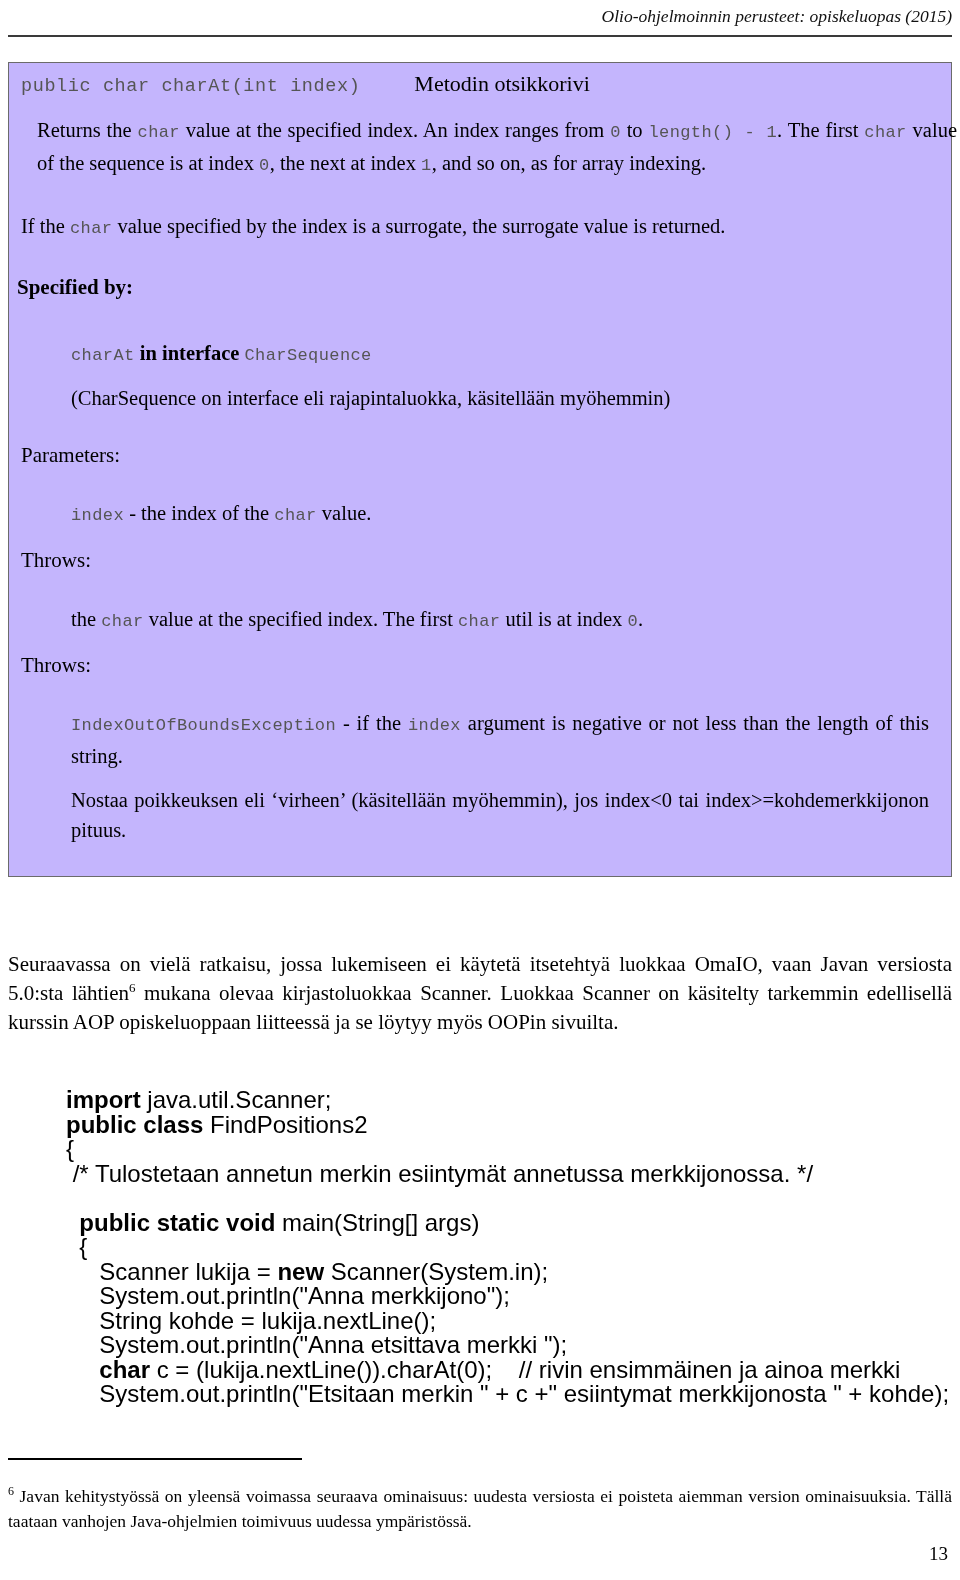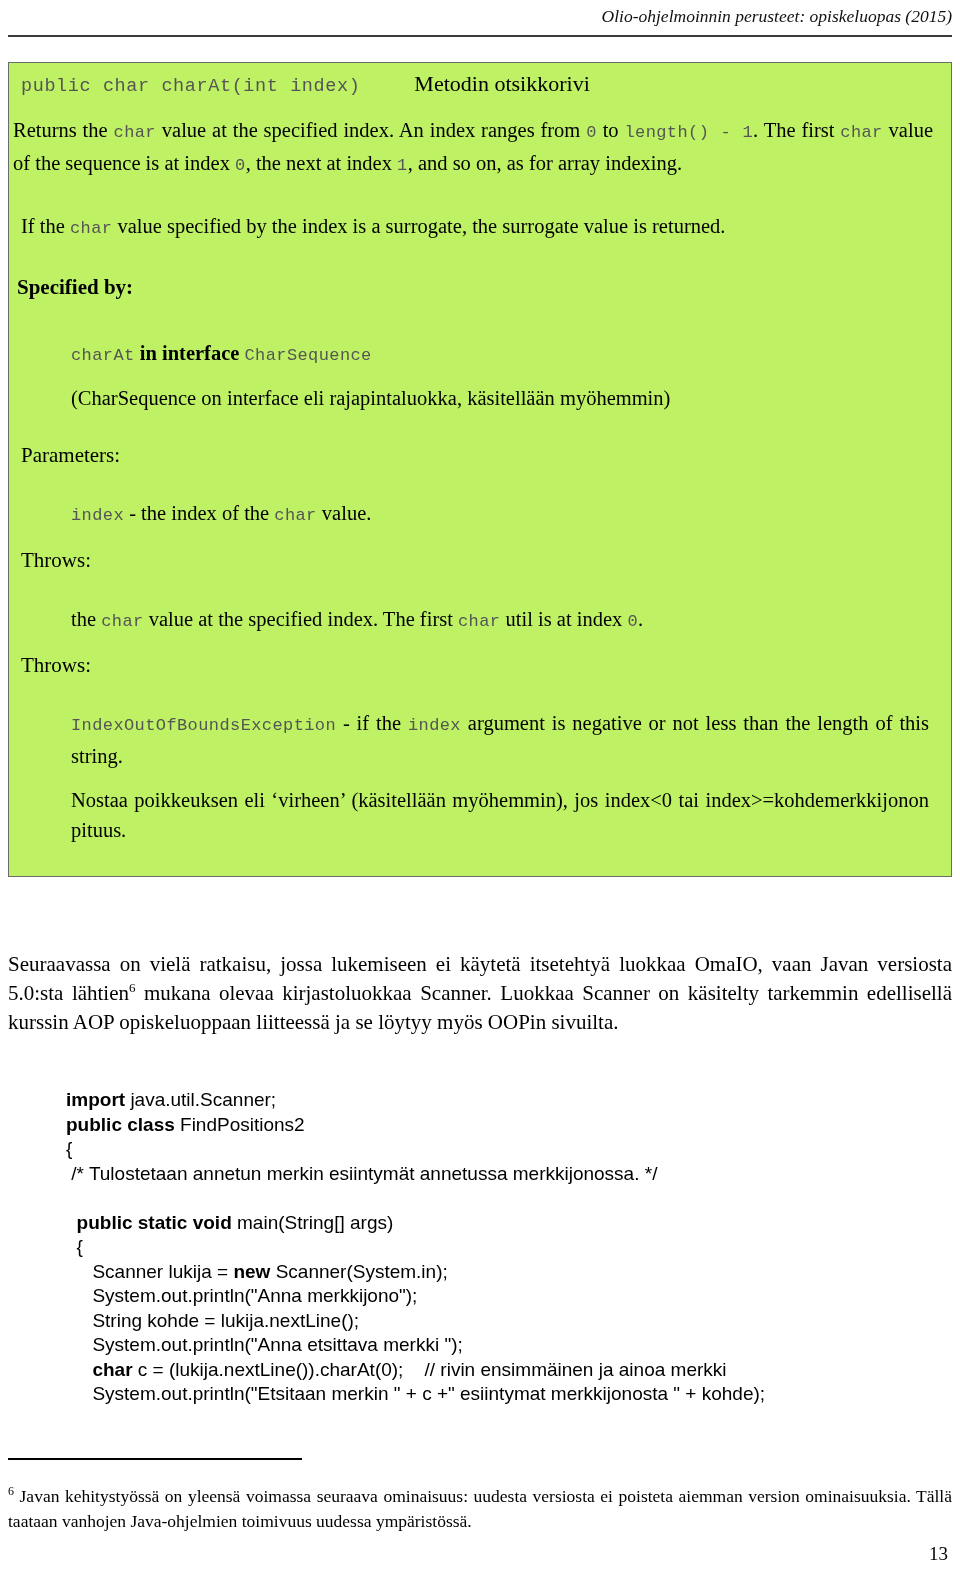--- a/index.html
+++ b/index.html
@@ -46,21 +46,21 @@
 
   
   .doc-box {
     position: absolute;
     left: 8px;
     top: 62px;
     width: 944px;
     height: 815px;
     border: 1px solid #6b6b6b;
     box-sizing: border-box;
-    background: #bef264;
+    background: #c4b5fd;
   }
 
   .mono {
     font-family: "Liberation Mono", "DejaVu Sans Mono", monospace;
     font-size: 17px;
     color: #555555;
     letter-spacing: 0.4px;
   }
 
   .sig-row {
@@ -87,21 +87,21 @@
   .para {
     position: absolute;
     font-family: "Liberation Serif", serif;
     font-size: 20.5px;
     line-height: 30px;
     color: #000;
     text-align: justify;
   }
 
   .p-returns {
-    left: 4px;
+    left: 28px;
     top: 52px;
     width: 920px;
   }
   .p-surrogate {
     left: 12px;
     top: 148px;
     width: 920px;
   }
 
   .sec-head-bold {
@@ -152,21 +152,21 @@
     line-height: 0;
   }
 
   
   .code {
     position: absolute;
     left: 66px;
     top: 1088px;
     width: 880px;
     font-family: "Liberation Sans", sans-serif;
-    font-size: 19px;
+    font-size: 24px;
     line-height: 24.5px;
     color: #000;
     white-space: pre;
   }
   .code .kw { font-weight: bold; }
   .code-line { white-space: pre; }
 
   
   .fn-rule {
     position: absolute;

